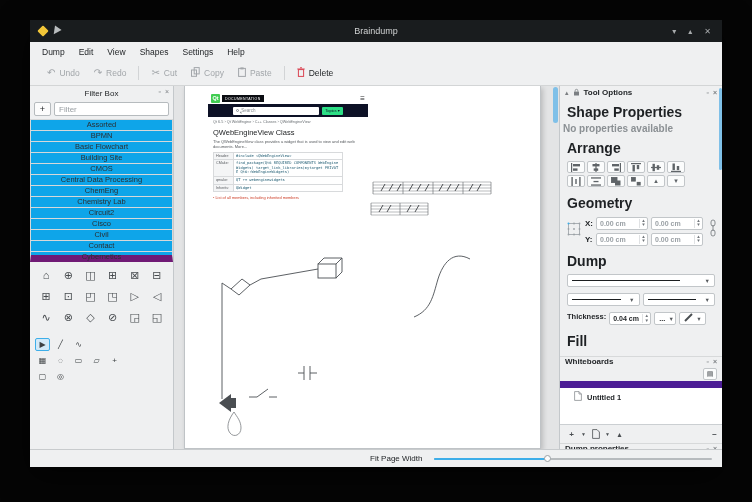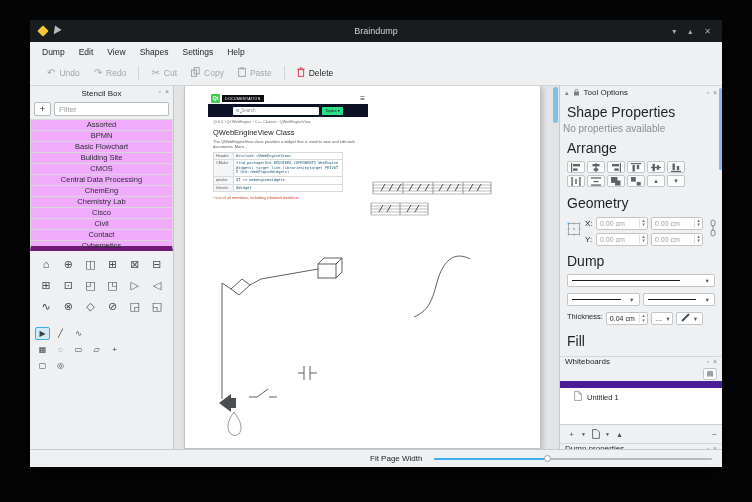--- a/index.html
+++ b/index.html
@@ -34,22 +34,22 @@
 
   
   .stencil{flex:0 0 144px;background:#eff0f1;border-right:1px solid #c4c8cb;display:flex;flex-direction:column;overflow:hidden;}
   .s-header{flex:0 0 14px;position:relative;display:flex;align-items:center;justify-content:center;font-size:8px;color:#232629;}
   .hdr-icons{position:absolute;right:4px;top:2px;display:flex;gap:4px;font-size:7px;color:#7b7f83;}
   .s-filter{display:flex;gap:3px;padding:2px 4px;}
   .s-add{width:17px;height:14px;background:#fcfcfc;border:1px solid #b6bbbe;border-radius:2px;font-size:9px;line-height:12px;text-align:center;color:#232629;}
   .s-input{flex:1;height:14px;background:#fff;border:1px solid #b6bbbe;border-radius:2px;font-size:8px;padding:0 4px;color:#232629;outline:none;min-width:0;}
   .s-input::placeholder{color:#9aa0a4;}
   .s-cats{display:flex;flex-direction:column;margin-top:1px;}
-  .s-cat{height:11px;line-height:10px;text-align:center;background:#f0abfc;border:1px solid #d6d8d9;border-bottom:none;color:#2a2e32;font-size:7.5px;}
-  .s-cat:last-child{border-bottom:5px solid #701a75;}
+  .s-cat{height:11px;line-height:10px;text-align:center;background:#0ea5e9;border:1px solid #d6d8d9;border-bottom:none;color:#2a2e32;font-size:7.5px;}
+  .s-cat:last-child{border-bottom:7px solid #701a75;}
   .s-grid{display:grid;grid-template-columns:repeat(6,1fr);padding:3px 5px 1px;row-gap:1px;}
   .s-cell{height:20px;display:flex;align-items:center;justify-content:center;font-size:11px;color:#474b4f;}
   .s-tools{padding:4px 5px;display:flex;flex-direction:column;gap:3px;margin-top:6px;}
   .t-row{display:flex;gap:3px;}
   .t-btn{width:15px;height:13px;background:#eff0f1;border:1px solid transparent;border-radius:2px;display:flex;align-items:center;justify-content:center;font-size:8px;color:#3c4043;}
   .t-btn.selected{background:#d2e9f8;border-color:#3daee9;}
 
   
   .canvas{flex:1;position:relative;background:#e3e4e5;min-width:0;overflow:hidden;}
   .page{position:absolute;left:10px;top:0;width:357px;height:363px;background:#fff;border:1px solid #bfc3c6;border-top:none;box-shadow:2px 2px 5px rgba(0,0,0,.18);}
@@ -71,21 +71,21 @@
   .web-crumb{font-size:3.8px;color:#6b7074;padding:2.5px 5px 0;white-space:nowrap;overflow:hidden;}
   .web-title{font-size:7.5px;color:#1b1d1f;padding:4px 5px 2px;font-weight:500;}
   .web-desc{font-size:4px;color:#55595d;padding:0 5px 3px;line-height:1.25;}
   .web-table{border-collapse:collapse;margin:0 5px;width:130px;}
   .web-table td{border:0.6px solid #d8dadc;padding:1px 2px;vertical-align:top;font-size:3.7px;line-height:1.25;}
   .web-table td.lbl{background:#f4f5f6;color:#5a5e62;width:20px;white-space:nowrap;}
   .web-table td.val{font-family:"DejaVu Sans Mono",monospace;color:#1f5c73;word-break:break-all;}
   .web-link{font-size:3.9px;color:#cc3b24;padding:3px 5px;}
 
   
-  .rpanel{flex:0 0 163px;border-left:1px solid #c4c8cb;background:#eff0f1;display:flex;flex-direction:column;position:relative;overflow:hidden;}
+  .rpanel{flex:0 0 163px;border-left:1px solid #c4c8cb;background:#eff0f1;display:flex;flex-direction:column;position:relative;overflow:hidden;font-weight:bold;}
   .docker-h{flex:0 0 13px;display:flex;align-items:center;gap:4px;padding:0 5px;color:#232629;font-size:8px;}
   .docker-h .dh-title{flex:1;}
   .dh-ic{font-size:7px;color:#7b7f83;line-height:8px;}
   .sec-title{font-size:14px;color:#1e2124;margin:5px 7px 2px;}
   .muted{font-size:10px;color:#8b9094;margin:1px 3px;}
   .arrange-grid{display:grid;grid-template-columns:repeat(6,18px);gap:2px;margin:3px 7px;}
   .abtn{width:18px;height:12px;background:#fbfcfc;border:1px solid #c2c6c9;border-radius:2px;display:flex;align-items:center;justify-content:center;color:#5f6468;font-size:7px;}
   .abtn svg{display:block;}
   .abtn svg rect,.abtn svg path{fill:#5f6468;}
   .geo-body{display:flex;margin:3px 5px 2px 7px;gap:3px;align-items:center;}
@@ -196,39 +196,40 @@
               <line x1="3" y1="0.8" x2="5" y2="0.8" stroke="#da4453"></line>
             </svg></span>
         <span>Delete</span>
       </div>
     </div>
 
     <div class="main">
 
       <div class="stencil">
         <div class="s-header">
-          <span>Stencil Box</span>
+          <span>Filter Box</span>
           <span class="hdr-icons">
             <span>▫</span>
             <span>×</span>
           </span>
         </div>
         <div class="s-filter">
           <div class="s-add">+</div>
           <input class="s-input" placeholder="Filter" style="">
         </div>
         <div class="s-cats">
           <div class="s-cat">Assorted</div>
           <div class="s-cat">BPMN</div>
           <div class="s-cat">Basic Flowchart</div>
           <div class="s-cat">Building Site</div>
           <div class="s-cat">CMOS</div>
           <div class="s-cat">Central Data Processing</div>
           <div class="s-cat">ChemEng</div>
           <div class="s-cat">Chemistry Lab</div>
+          <div class="s-cat">Circuit2</div>
           <div class="s-cat">Cisco</div>
           <div class="s-cat">Civil</div>
           <div class="s-cat">Contact</div>
           <div class="s-cat">Cybernetics</div>
         </div>
         <div class="s-grid">
           <div class="s-cell">⌂</div>
           <div class="s-cell">⊕</div>
           <div class="s-cell">◫</div>
           <div class="s-cell">⊞</div>

